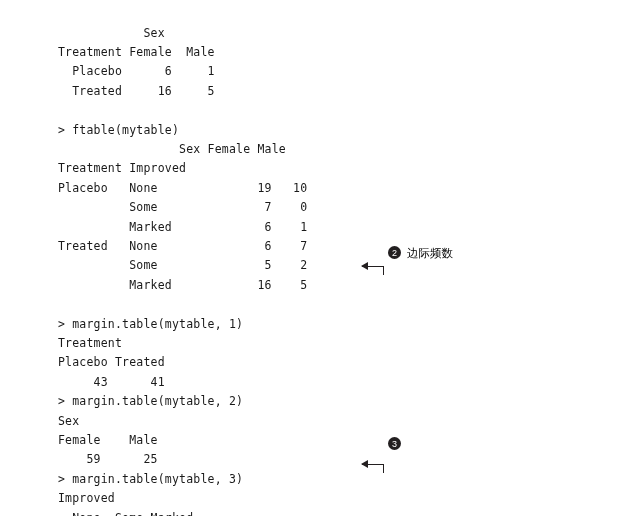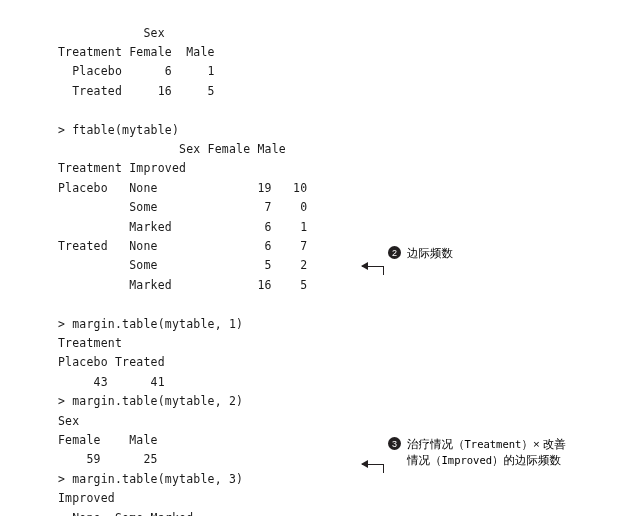--- a/index.html
+++ b/index.html
@@ -45,20 +45,21 @@
     justify-content: center;
     flex: 0 0 auto;
     margin-top: 1px;
   }
   .annot-text {
     font-family: "Liberation Sans", sans-serif;
     font-size: 11.5px;
     line-height: 16px;
     color: #000000;
     white-space: pre-line;
+    text-align: right;
   }
   .annot-text .mono {
     font-family: "DejaVu Sans Mono", monospace;
     font-size: 10.5px;
   }
   
   .leader {
     position: absolute;
     height: 1px;
     background: #231f20;
@@ -129,14 +130,13 @@
   <span class="bullet">2</span>
   <span class="annot-text">边际频数</span>
 </div>
 
 <div class="leader" id="leader-3">
   <span class="tick"></span>
 </div>
 
 <div class="annot" id="annot-3">
   <span class="bullet">3</span>
-  <span class="annot-text"><span>治疗情况（</span><span class="mono">Treatment</span><span>）× 改善</span><br><span>情况（</span><span class="mono">Improved</span><span>）的边际频数</span></span>
 </div>
 
 </body></html>

